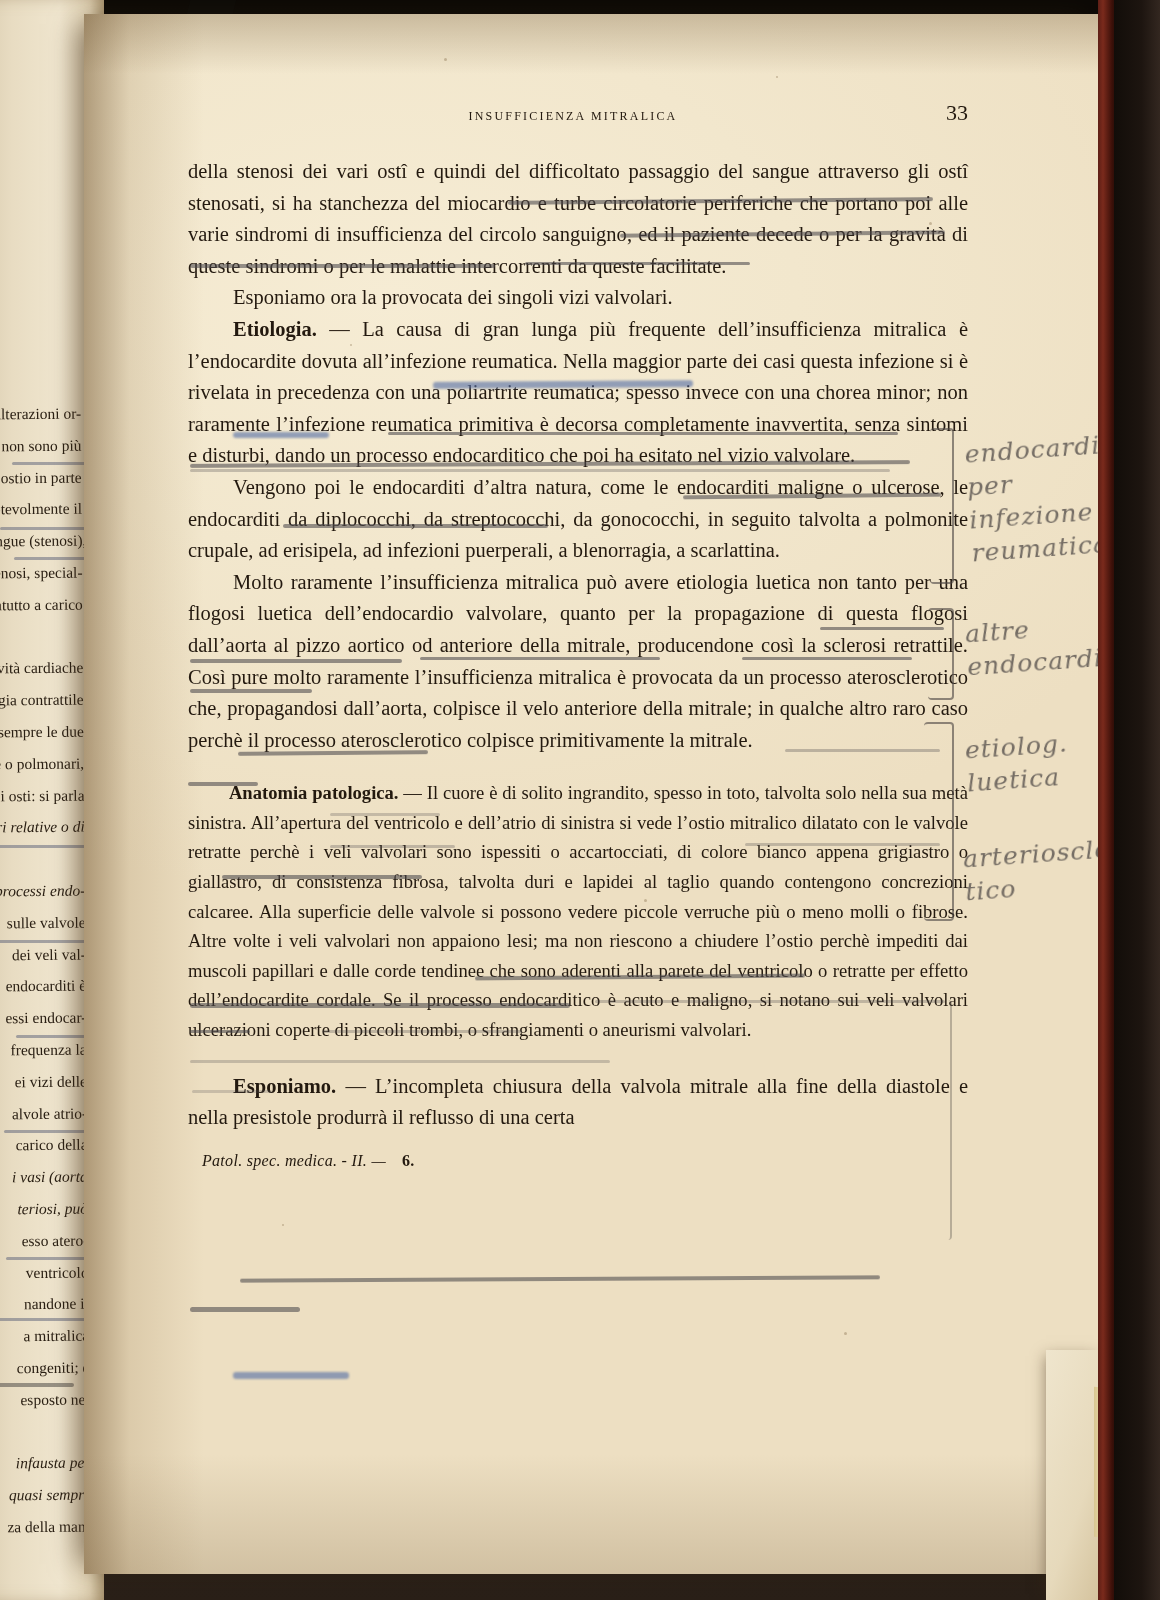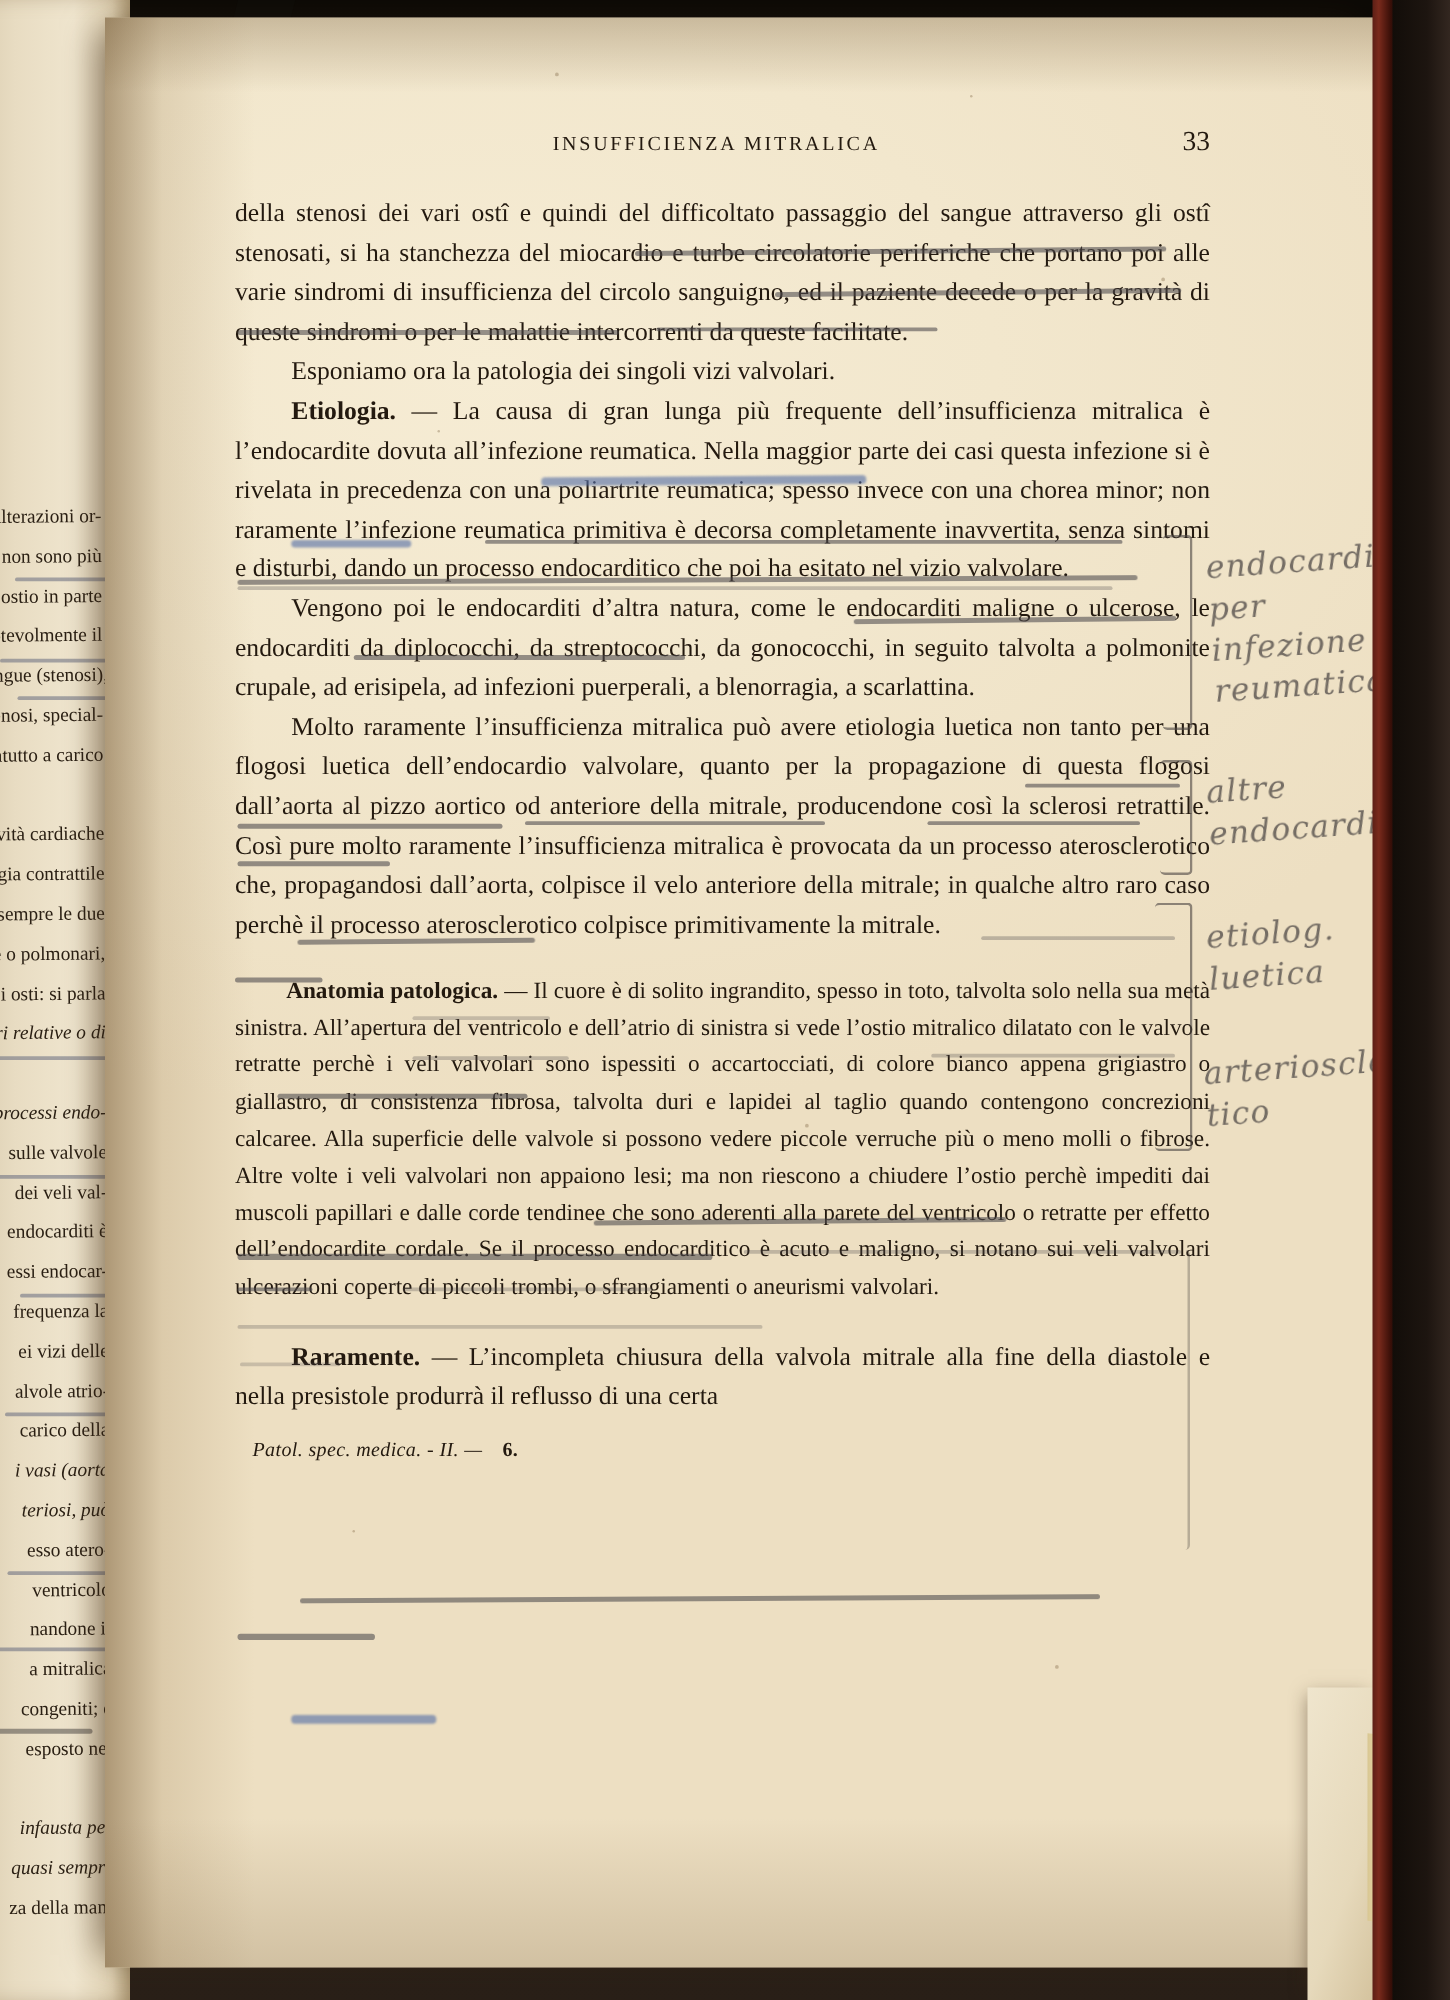--- a/index.html
+++ b/index.html
@@ -94,21 +94,21 @@
     color:#23190f;
   }
   .running-head{
     display:flex;align-items:baseline;
     font-size:16.5px;letter-spacing:1.6px;
     margin-bottom:30px;
   }
   .running-head .rh-title{
     flex:1;text-align:center;padding-left:60px;
     font-variant:small-caps;text-transform:uppercase;
-    font-size:16px;letter-spacing:2.2px;
+    font-size:12px;letter-spacing:2.2px;
   }
   .running-head .rh-page{
     width:70px;text-align:right;font-size:22px;letter-spacing:0;
   }
 
   p{margin:0;font-size:20.5px;line-height:31.6px;text-align:justify;
     text-justify:inter-word;}
   p.ind{text-indent:2.2em;}
   p.small{font-size:18.6px;line-height:29.6px;}
   .it{}
@@ -232,37 +232,37 @@
 
     <div class="content">
 
       <div class="running-head">
         <span class="rh-title">INSUFFICIENZA MITRALICA</span>
         <span class="rh-page">33</span>
       </div>
 
       <p><span>della stenosi dei vari ostî e quindi del difficoltato passaggio del sangue attraverso gli ostî stenosati, si ha stanchezza del miocardio e turbe circolatorie periferiche che portano poi alle varie sindromi di </span><span class="it">insufficienza del circolo sanguigno</span><span>, ed il paziente decede o per la gravità di queste sindromi o per le malattie intercorrenti da queste facilitate.</span></p>
 
-      <p class="ind">Esponiamo ora la patologia dei singoli vizi valvolari.</p>
+      <p class="ind">Esponiamo ora la provocata dei singoli vizi valvolari.</p>
 
 
       <p class="ind"><span class="bd">Etiologia.</span><span> — </span><span>La causa di gran lunga più frequente dell’insufficienza mitralica è l’</span><span class="it">endocardite</span><span> dovuta all’</span><span class="it">infezione reumatica</span><span>. Nella maggior parte dei casi questa infezione si è rivelata in precedenza con una poliartrite reumatica; spesso invece con una chorea minor; non raramente l’infezione reumatica primitiva è decorsa completamente inavvertita, senza sintomi e disturbi, dando un processo endocarditico che poi ha esitato nel vizio valvolare.</span></p>
 
       <p class="ind"><span>Vengono poi le endocarditi d’altra natura, come le </span><span class="it">endocarditi maligne o ulcerose</span><span>, le endocarditi da diplococchi, da streptococchi, da gonococchi, in seguito talvolta a polmonite crupale, ad erisipela, ad infezioni puerperali, a blenorragia, a scarlattina.</span></p>
 
       <p class="ind"><span>Molto raramente l’insufficienza mitralica può avere </span><span class="it">etiologia luetica</span><span> non tanto per una flogosi luetica dell’endocardio valvolare, quanto per la propagazione di questa flogosi dall’aorta al pizzo aortico od anteriore della mitrale, producendone così la sclerosi retrattile. Così pure molto raramente l’insufficienza mitralica è provocata da un processo </span><span class="it">aterosclerotico</span><span> che, propagandosi dall’aorta, colpisce il velo anteriore della mitrale; in qualche altro raro caso perchè il processo aterosclerotico colpisce primitivamente la mitrale.</span></p>
 
       <div style="height:22px;"></div>
 
       <p class="ind small"><span class="bd">Anatomia patologica.</span><span> — </span><span>Il cuore è di solito ingrandito, spesso in toto, talvolta solo nella sua metà sinistra. All’apertura del ventricolo e dell’atrio di sinistra si vede l’ostio mitralico dilatato con le valvole retratte perchè i veli valvolari sono ispessiti o accartocciati, di colore bianco appena grigiastro o giallastro, di consistenza fibrosa, talvolta duri e lapidei al taglio quando contengono concrezioni calcaree. Alla superficie delle valvole si possono vedere piccole verruche più o meno molli o fibrose. Altre volte i veli valvolari non appaiono lesi; ma non riescono a chiudere l’ostio perchè impediti dai muscoli papillari e dalle corde tendinee che sono aderenti alla parete del ventricolo o retratte per effetto dell’endocardite cordale. Se il processo endocarditico è acuto e maligno, si notano sui veli valvolari ulcerazioni coperte di piccoli trombi, o sfrangiamenti o aneurismi valvolari.</span></p>
 
 
       <div style="height:26px;"></div>
 
-      <p class="ind"><span class="bd">Raramente.</span><span> — </span><span>L’incompleta chiusura della valvola mitrale alla fine della diastole e nella presistole produrrà il reflusso di una certa</span></p>
+      <p class="ind"><span class="bd">Esponiamo.</span><span> — </span><span>L’incompleta chiusura della valvola mitrale alla fine della diastole e nella presistole produrrà il reflusso di una certa</span></p>
 
       <div class="footer-note"><span>Patol. spec. medica. - II. —</span><span class="num">6.</span></div>
 
     </div>
   </div>
 
   <div class="marks">
 
     <div class="ul graphite" style="left:508px;top:199px;width:425px;height:4px;transform:rotate(-.5deg);"></div>
     <div class="ul graphite" style="left:620px;top:232px;width:325px;height:4px;transform:rotate(-.6deg);"></div>

